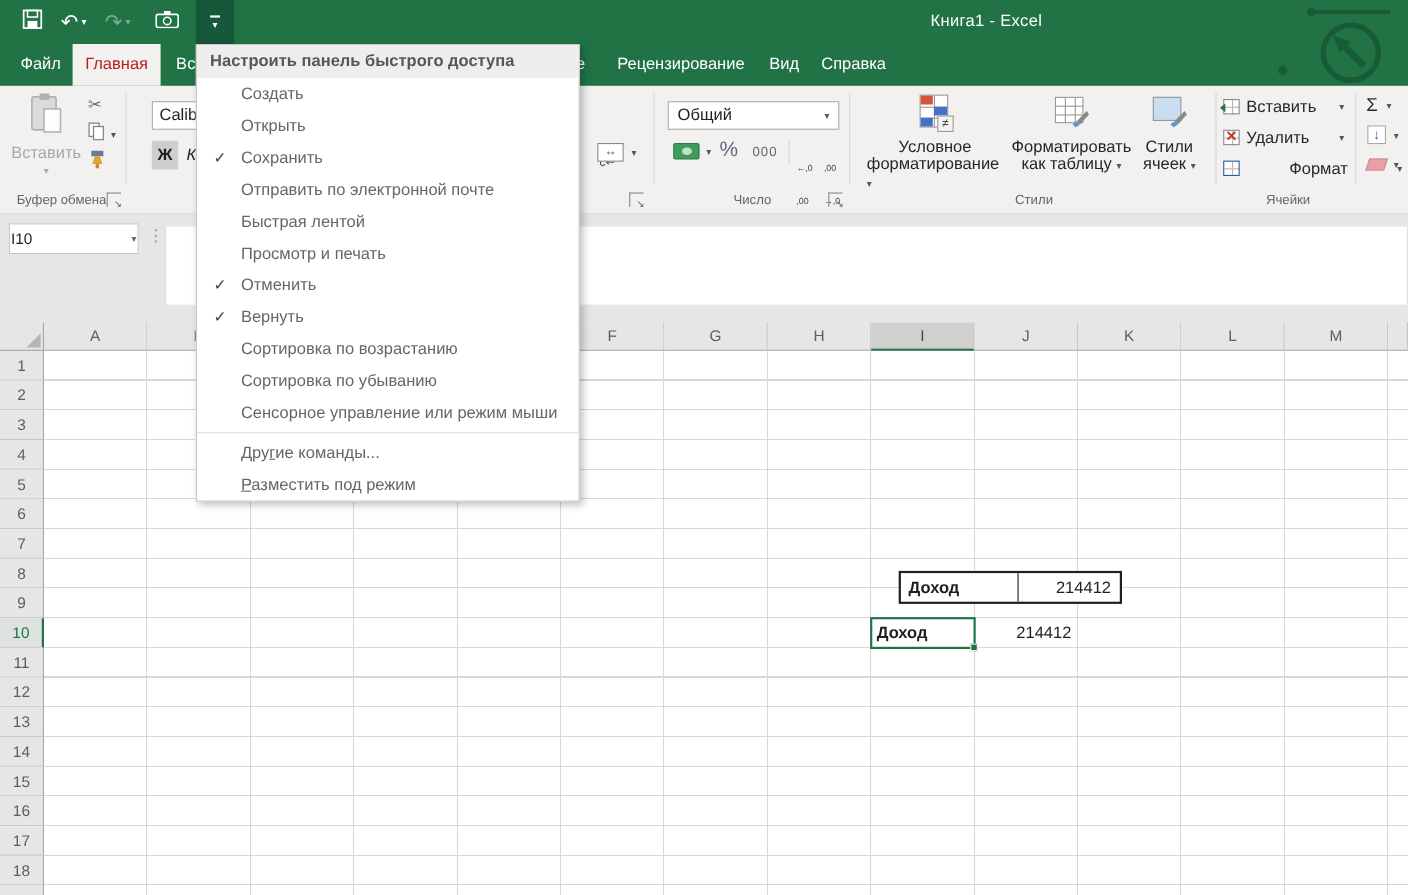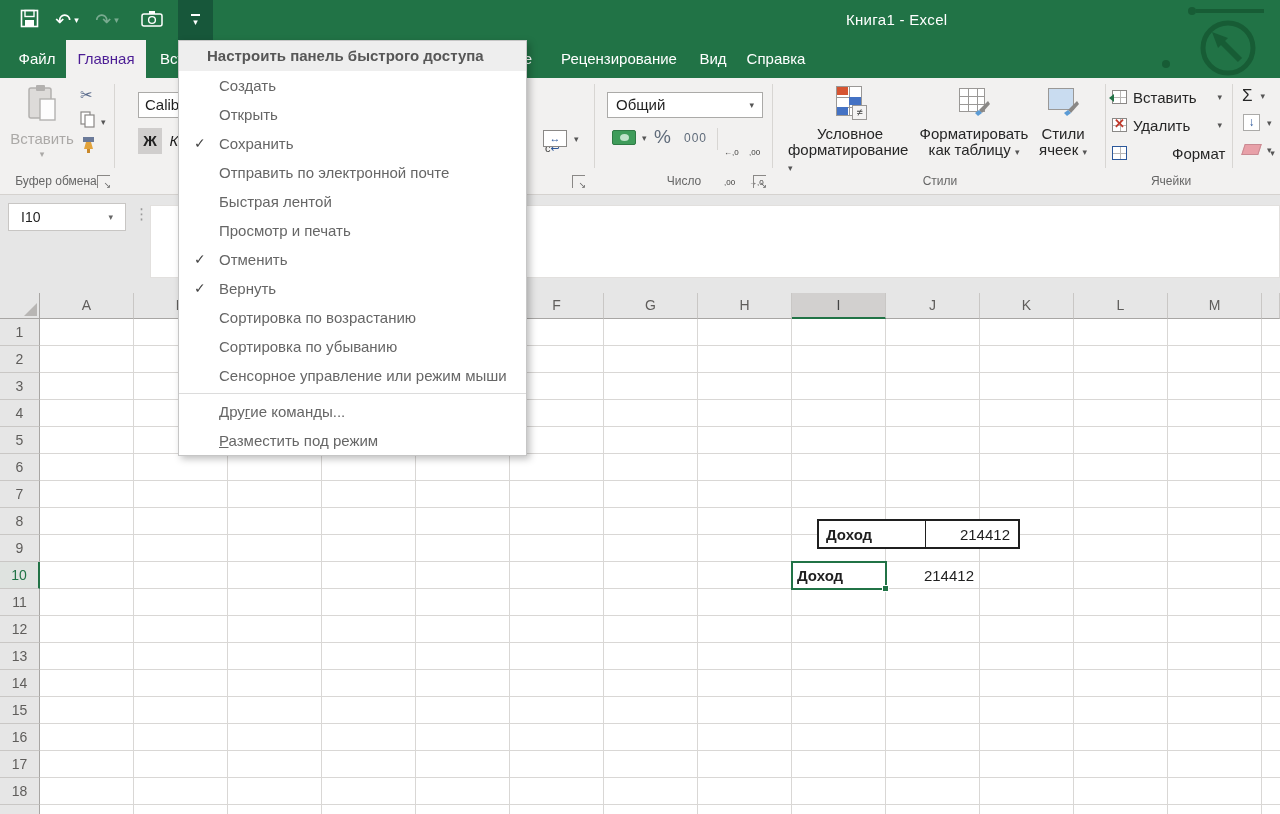--- a/index.html
+++ b/index.html
@@ -21,21 +21,21 @@
   .mini-arrow { font-size:9px; line-height:9px; margin-left:3px; color:#fff; }
   #qat-redo .mini-arrow { color:rgba(255,255,255,.4); }
   .qat-bar { width:9px; height:2px; background:#fff; display:block; }
   #qat-customize .mini-arrow { margin-left:0; }
   #window-title { position:absolute; left:846px; top:0; height:40px; line-height:40px; color:#fff; font-size:15px; letter-spacing:.3px; }
   #watermark { position:absolute; left:1150px; top:0; width:130px; height:78px; pointer-events:none; opacity:.55; z-index:11; }
 
   
   #tabrow { position:absolute; left:0; top:40px; width:1280px; height:38px; background:#217346; z-index:10; }
   .rtab { position:absolute; top:0; height:38px; line-height:38px; text-align:center; color:#fff; font-size:15px; cursor:default; }
-  .rtab.active { background:#f2f1f0; color:#4c1d95; }
+  .rtab.active { background:#f2f1f0; color:#b91c1c; }
   #tab-file   { left:8px;   width:58px; }
   #tab-home   { left:66px;  width:80px; }
   #tab-insert { left:146px; width:84px; }
   #tab-data   { left:462px; width:86px; }
   #tab-review { left:548px; width:142px; }
   #tab-view   { left:690px; width:46px; }
   #tab-help   { left:736px; width:80px; }
   #tellme { position:absolute; left:840px; top:0; height:38px; display:flex; align-items:center; gap:10px; color:#e8f2ec; font-size:15px; }
 
   
@@ -105,21 +105,21 @@
   .mg-fmt { border-color:#2b579a; }
 
   #sigma-btn { position:absolute; left:1242px; top:8px; display:flex; align-items:center; gap:8px; font-size:17px; color:#262626; }
   #fill-btn  { position:absolute; left:1243px; top:36px; display:flex; align-items:center; gap:7px; }
   .fill-box { width:17px; height:17px; border:1px solid #abaaa8; background:#fff; color:#2b579a; font-size:12px; line-height:15px; text-align:center; }
   #clear-btn { position:absolute; left:1243px; top:66px; display:flex; align-items:center; gap:7px; }
   .eraser { width:17px; height:11px; background:#e8a0a8; border:1px solid #c98a92; transform:skewX(-18deg); }
 
   
   #formula-row { position:absolute; left:0; top:195px; width:1280px; height:98px; background:#e6e6e6; }
-  #name-box { position:absolute; left:8px; top:8px; width:118px; height:28px; background:#fff; border:1px solid #c8c6c4; display:flex; align-items:center; font-size:14px; color:#1f1f1f; padding:0 12px; }
+  #name-box { position:absolute; left:8px; top:8px; width:118px; height:28px; background:#fff; border:1px solid #c8c6c4; display:flex; align-items:center; font-size:14px; color:#1f1f1f; padding:0 1px; }
   #name-box .ddv { margin-left:auto; color:#666; }
   #fx-dots { position:absolute; left:134px; top:10px; color:#999; font-size:15px; }
   #fx-bar { position:absolute; left:150px; top:10px; width:1130px; height:73px; background:#fff; border:1px solid #e2e0de; }
 
   
   #sheet { position:absolute; left:0; top:293px; width:1280px; height:521px; }
   #corner { position:absolute; left:0; top:0; width:40px; height:26px; background:#e6e6e6; border-right:1px solid #a8a6a4; border-bottom:1px solid #a8a6a4; }
   #corner .tri { position:absolute; right:2px; bottom:2px; width:0; height:0; border-style:solid; border-width:0 0 13px 13px; border-color:transparent transparent #b8b6b4 transparent; }
   #col-headers { position:absolute; left:40px; top:0; width:1240px; height:26px; display:flex; }
   .colh { width:94px; height:26px; background:#e6e6e6; border-right:1px solid #c9c7c5; border-bottom:1px solid #a8a6a4; text-align:center; line-height:25px; font-size:14px; color:#5f5d5b; flex:0 0 94px; }
@@ -134,21 +134,21 @@
   #snapshot { position:absolute; left:817px; top:226px; width:203px; height:30px; background:#fff; border:2px solid #1f1f1f; display:flex; align-items:center; z-index:3; }
   #snapshot .lab { flex:0 0 106px; font-weight:bold; font-size:15px; color:#1f1f1f; padding-left:7px; }
   #snapshot .div { width:1px; height:100%; background:#1f1f1f; }
   #snapshot .val { flex:1; text-align:right; font-size:15px; color:#1f1f1f; padding-right:8px; }
   #sel-cell { position:absolute; left:791px; top:268px; width:96px; height:29px; border:2px solid #217346; background:#fff; z-index:2; font-weight:bold; font-size:15px; color:#1f1f1f; line-height:25px; padding-left:4px; }
   #sel-handle { position:absolute; right:-4px; bottom:-4px; width:7px; height:7px; background:#217346; border:1px solid #fff; }
   #j10-value { position:absolute; left:886px; top:269px; width:94px; height:27px; text-align:right; font-size:15px; color:#1f1f1f; line-height:27px; padding-right:6px; z-index:1; }
 
   
   #qat-menu { position:absolute; left:178px; top:40px; width:349px; background:#fff; border:1px solid #c6c6c6; box-shadow:3px 3px 7px rgba(0,0,0,.25); z-index:50; }
-  #qat-menu-header { height:30px; background:#eeeeee; font-weight:bold; font-size:15px; color:#575757; line-height:30px; padding-left:28px; }
+  #qat-menu-header { height:30px; background:#eeeeee; font-weight:bold; font-size:15px; color:#575757; line-height:30px; padding-left:12px; }
   .menu-item { position:relative; height:29px; line-height:29px; font-size:15px; color:#666; padding-left:40px; cursor:default; }
   .menu-item .check { position:absolute; left:15px; color:#444; font-size:14px; }
   .menu-sep { height:1px; background:#dcdcdc; margin:3px 0; }
   .u { text-decoration:underline; }
 </style>
 </head>
 <body>
 
 <div id="titlebar">
   <div id="qat-save" class="qat-btn">

